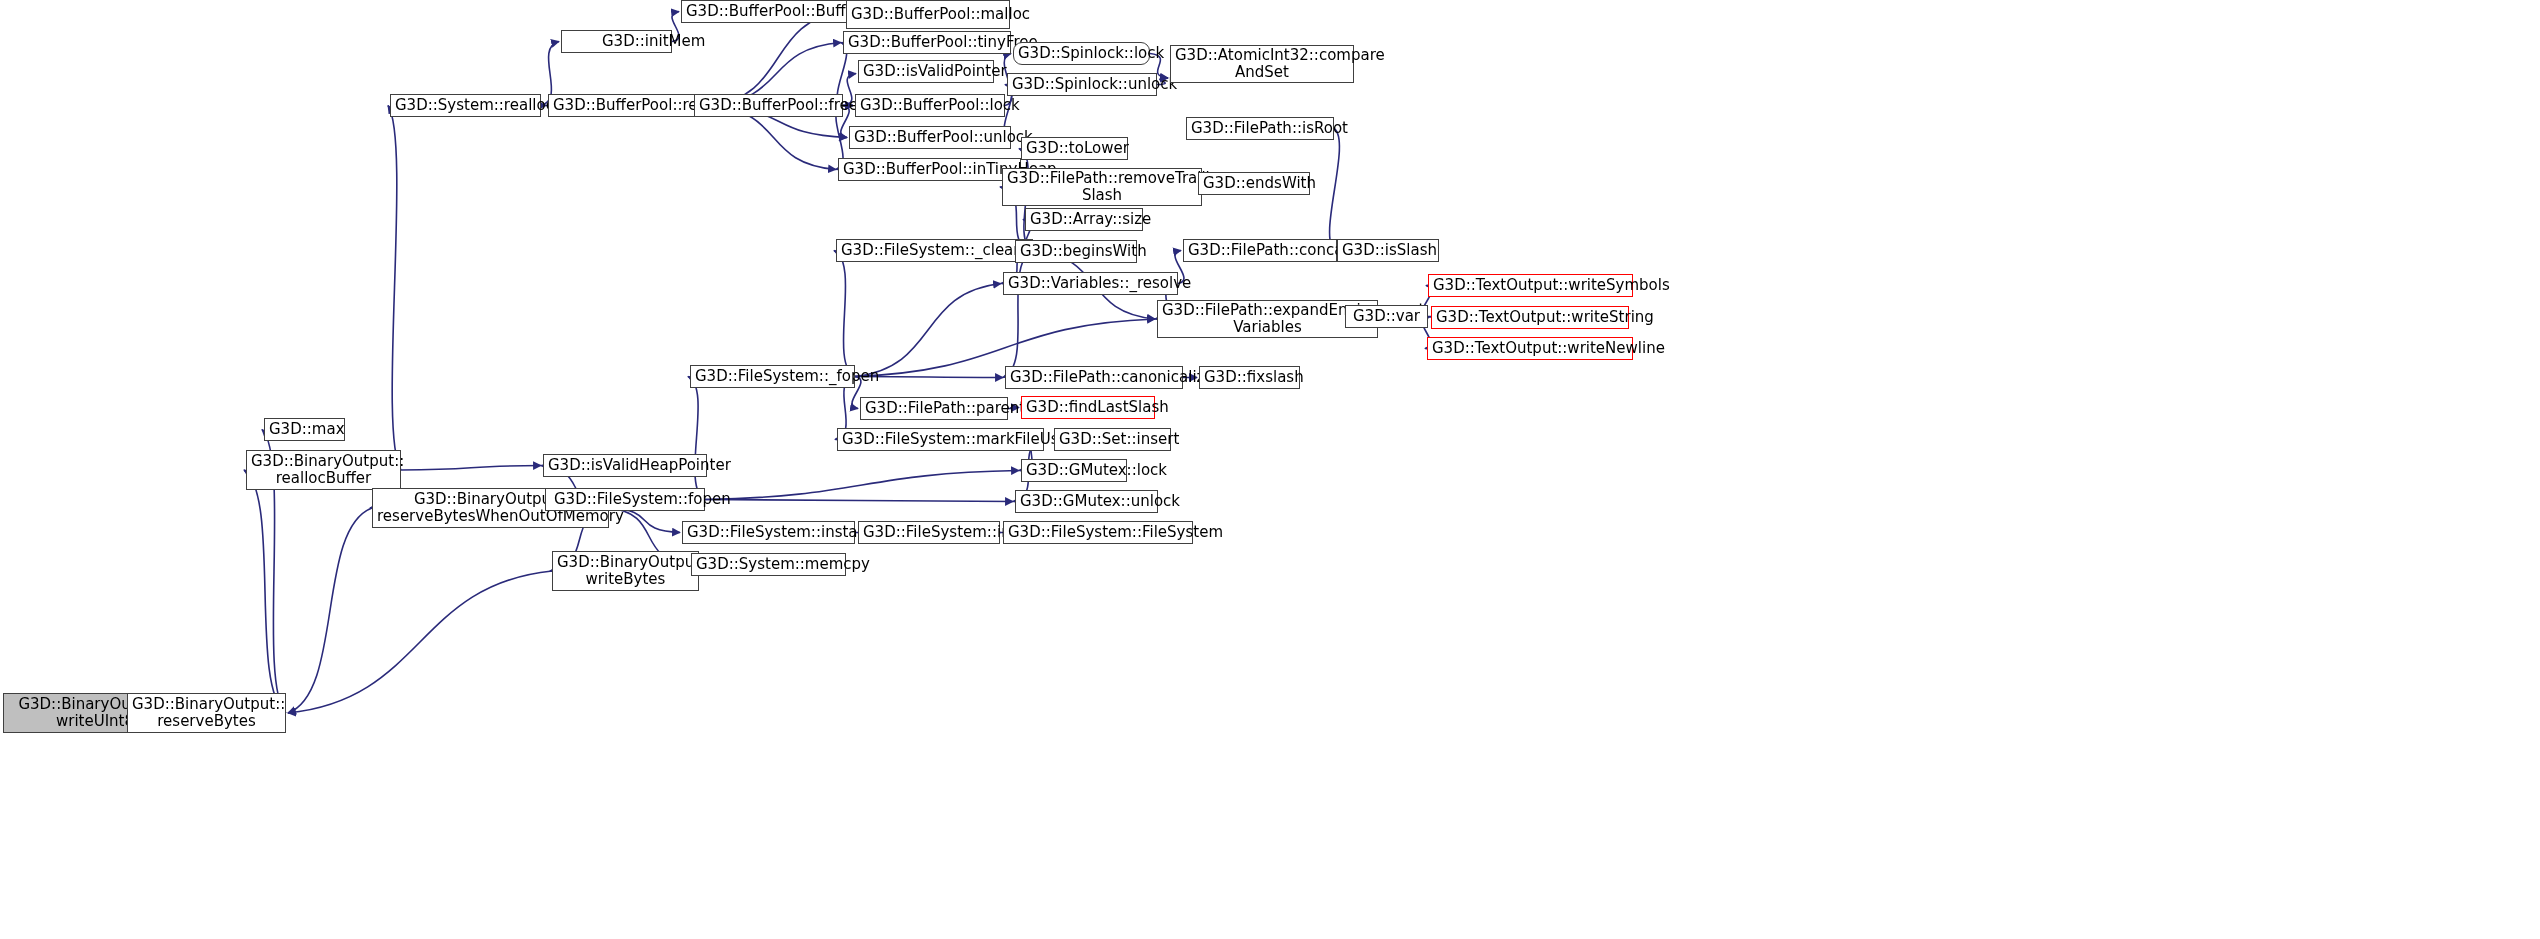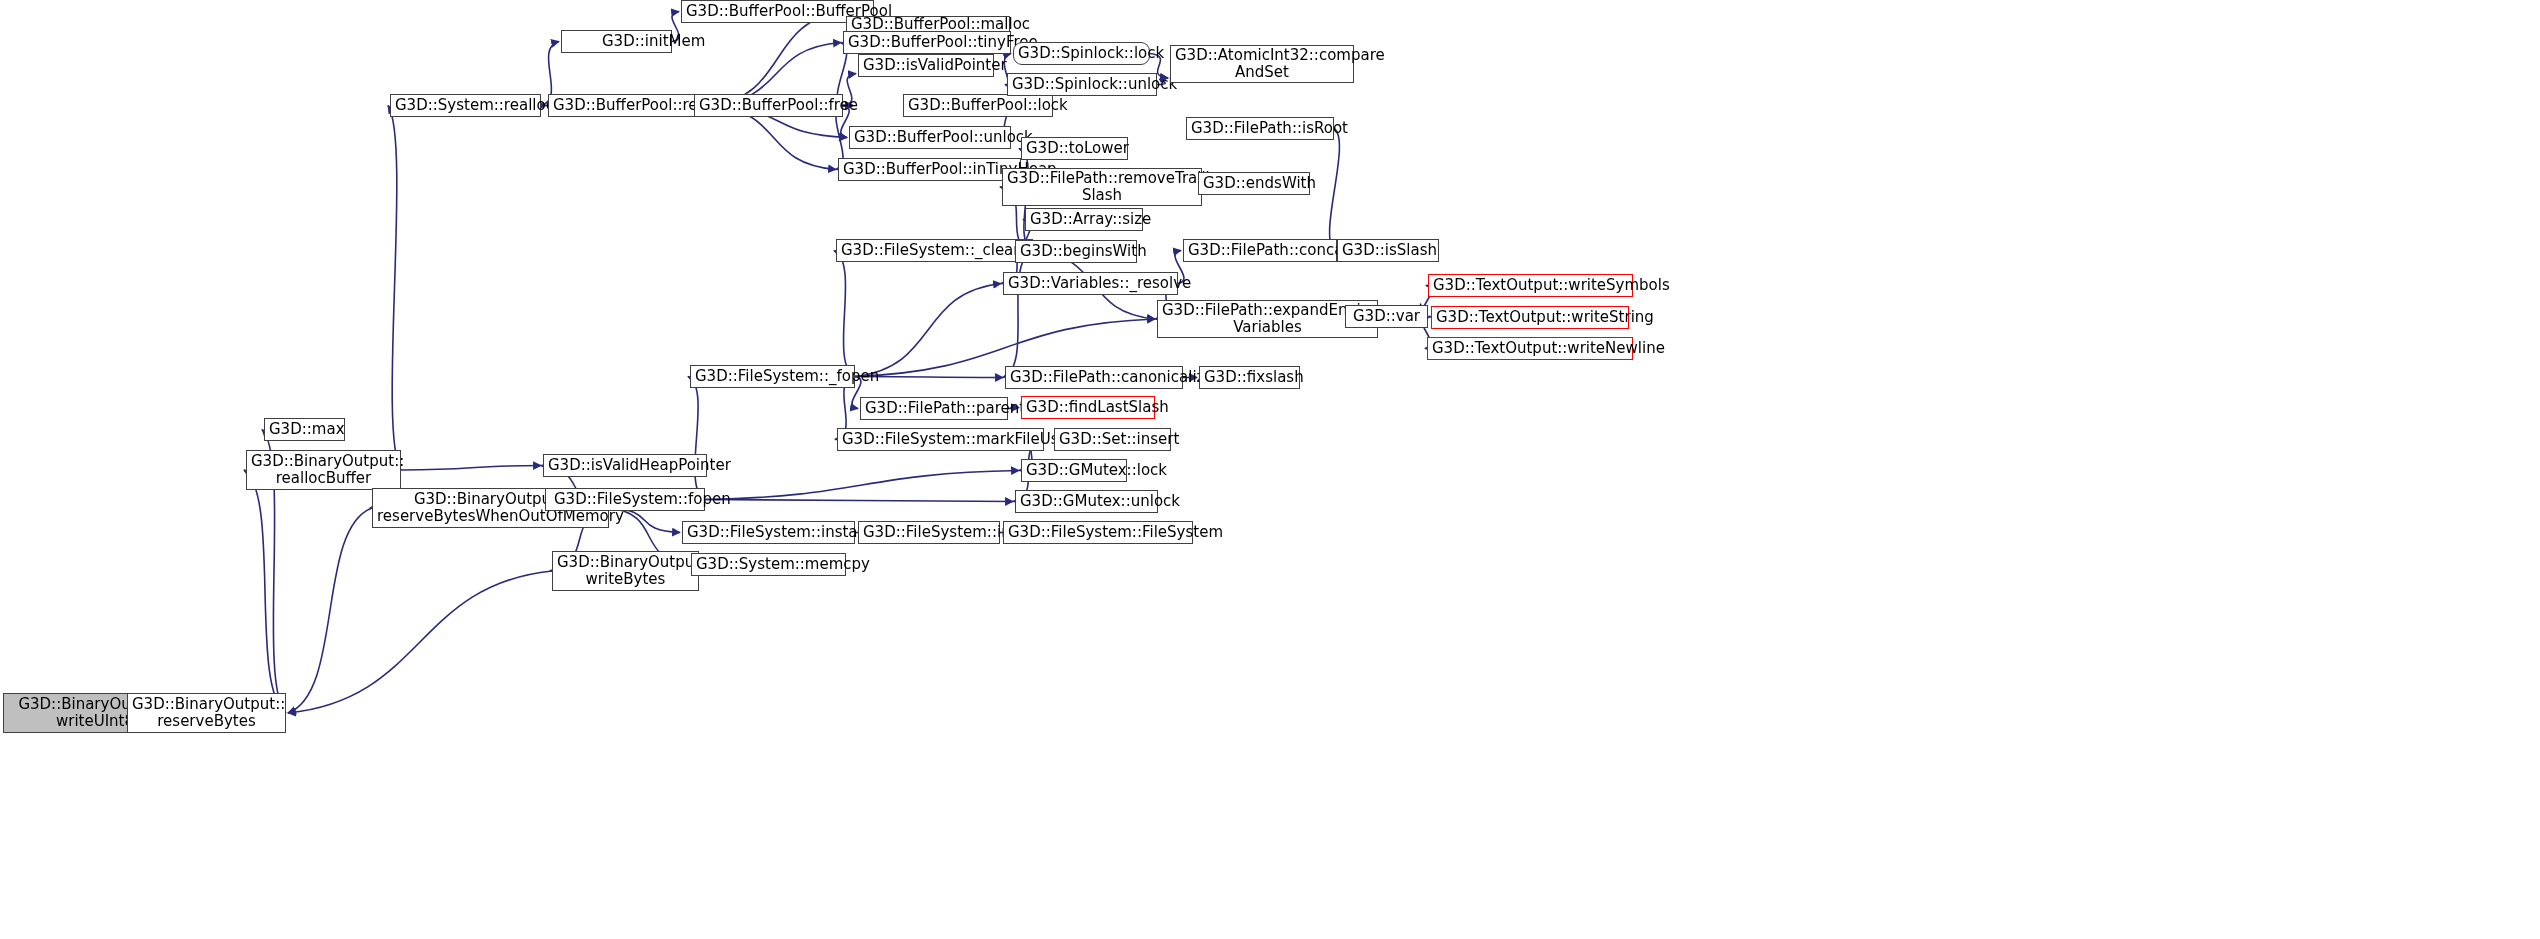--- a/index.html
+++ b/index.html
@@ -107,24 +107,24 @@
       <div class="node" style="left: 543px; top: 454px; width: 164px; height: 23px;"><span>G3D::isValidHeapPointer</span></div>
       <div class="node" style="left: 545px; top: 488px; width: 160px; height: 23px; padding-left: 8px;"><span>G3D::FileSystem::fopen</span></div>
       <div class="node" style="left: 682px; top: 521px; width: 173px; height: 23px;"><span>G3D::FileSystem::instance</span></div>
       <div class="node" style="left: 691px; top: 553px; width: 155px; height: 23px;"><span>G3D::System::memcpy</span></div>
       <div class="node" style="left: 690px; top: 365px; width: 165px; height: 23px;"><span>G3D::FileSystem::_fopen</span></div>
       <div class="node" style="left: 390px; top: 94px; width: 151px; height: 23px;"><span>G3D::System::realloc</span></div>
       <div class="node" style="left: 561px; top: 30px; width: 111px; height: 23px; padding-left: 40px;"><span>G3D::initMem</span></div>
       <div class="node" style="left: 548px; top: 94px; width: 163px; height: 23px;"><span>G3D::BufferPool::realloc</span></div>
       <div class="node" style="left: 694px; top: 94px; width: 149px; height: 23px;"><span>G3D::BufferPool::free</span></div>
       <div class="node" style="left: 681px; top: 0px; width: 193px; height: 23px;"><span>G3D::BufferPool::BufferPool</span></div>
-      <div class="node" style="left: 846px; top: 16px; width: 164px; height: 16px;"><span>G3D::BufferPool::malloc</span></div>
+      <div class="node" style="left: 846px; top: 0px; width: 164px; height: 29px;"><span>G3D::BufferPool::malloc</span></div>
       <div class="node" style="left: 843px; top: 31px; width: 168px; height: 23px;"><span>G3D::BufferPool::tinyFree</span></div>
-      <div class="node" style="left: 858px; top: 54px; width: 136px; height: 23px;"><span>G3D::isValidPointer</span></div>
-      <div class="node" style="left: 855px; top: 94px; width: 150px; height: 23px; margin-left: 48px;"><span>G3D::BufferPool::lock</span></div>
+      <div class="node" style="left: 858px; top: 60px; width: 136px; height: 23px;"><span>G3D::isValidPointer</span></div>
+      <div class="node" style="left: 855px; top: 94px; width: 150px; height: 23px;"><span>G3D::BufferPool::lock</span></div>
       <div class="node" style="left: 849px; top: 126px; width: 162px; height: 23px;"><span>G3D::BufferPool::unlock</span></div>
       <div class="node" style="left: 838px; top: 158px; width: 183px; height: 23px;"><span>G3D::BufferPool::inTinyHeap</span></div>
       <div class="node" style="left: 1013px; top: 42px; width: 137px; height: 23px; border-radius: 9px;"><span>G3D::Spinlock::lock</span></div>
       <div class="node" style="left: 1007px; top: 73px; width: 150px; height: 23px;"><span>G3D::Spinlock::unlock</span></div>
       <div class="node" style="left: 1170px; top: 45px; width: 184px; height: 38px;"><span>G3D::AtomicInt32::compare
 AndSet</span></div>
       <div class="node" style="left: 1186px; top: 117px; width: 148px; height: 23px;"><span>G3D::FilePath::isRoot</span></div>
       <div class="node" style="left: 1021px; top: 137px; width: 107px; height: 23px;"><span>G3D::toLower</span></div>
       <div class="node" style="left: 1002px; top: 168px; width: 200px; height: 38px;"><span>G3D::FilePath::removeTrailing
 Slash</span></div>

